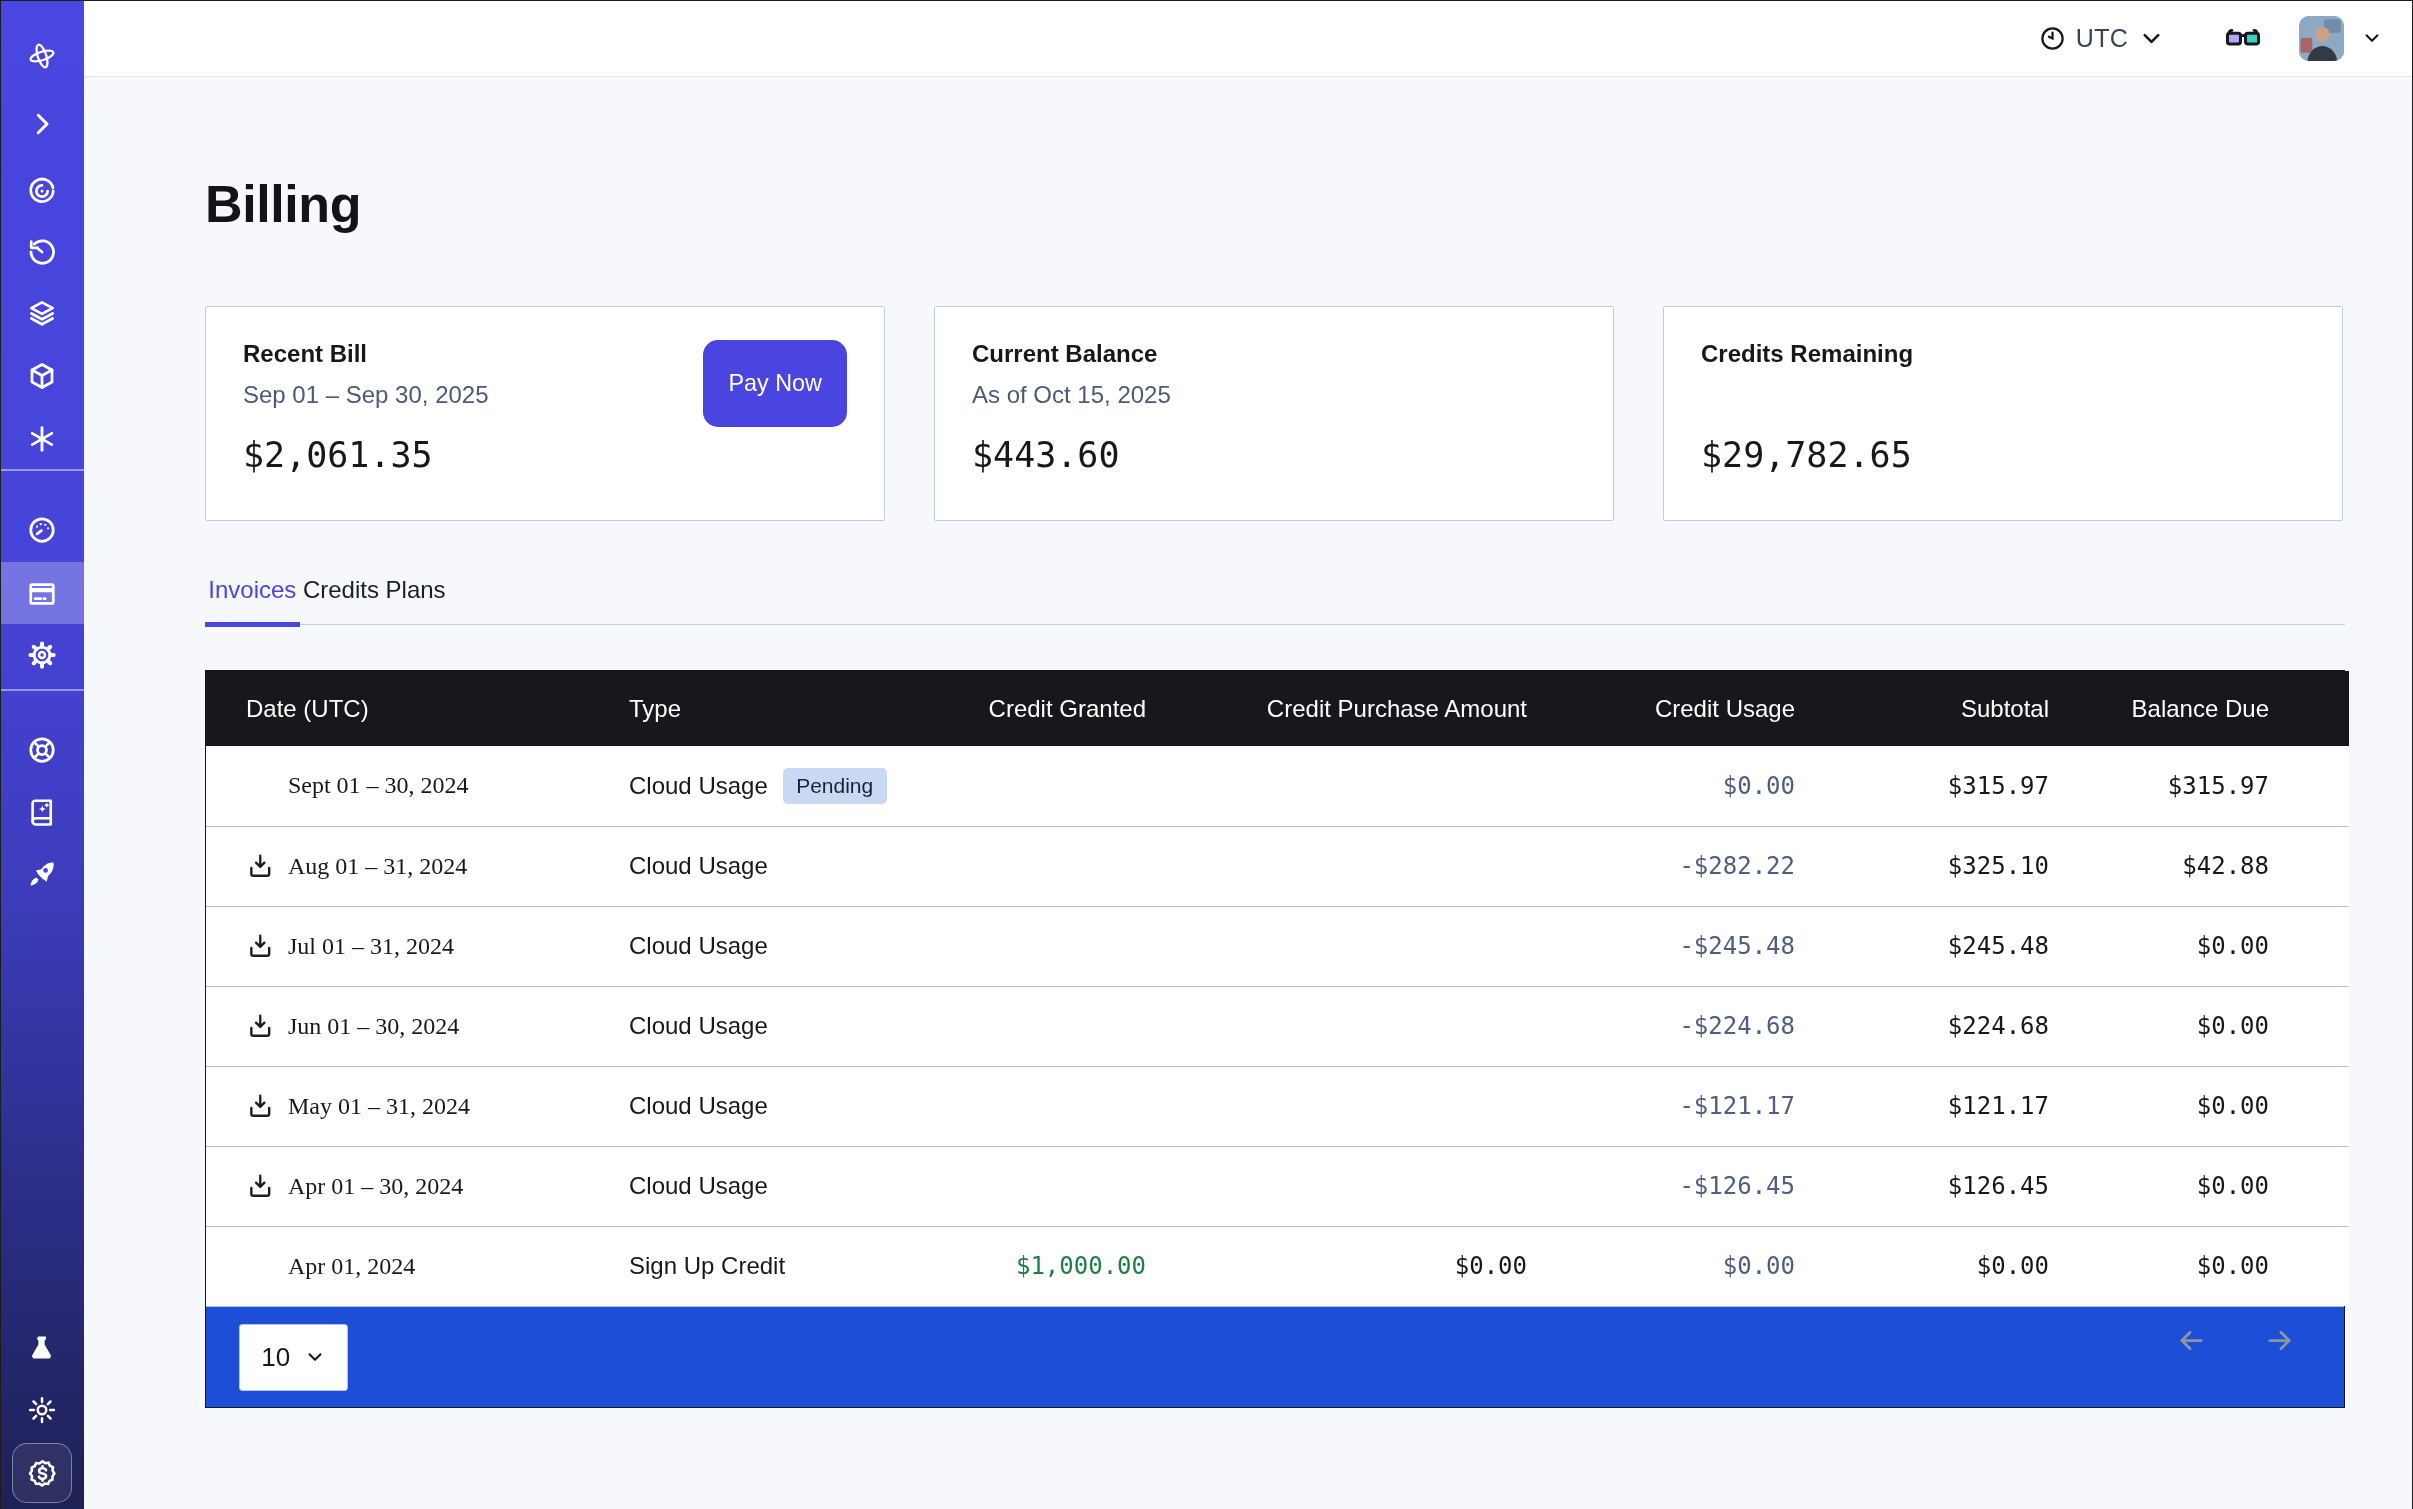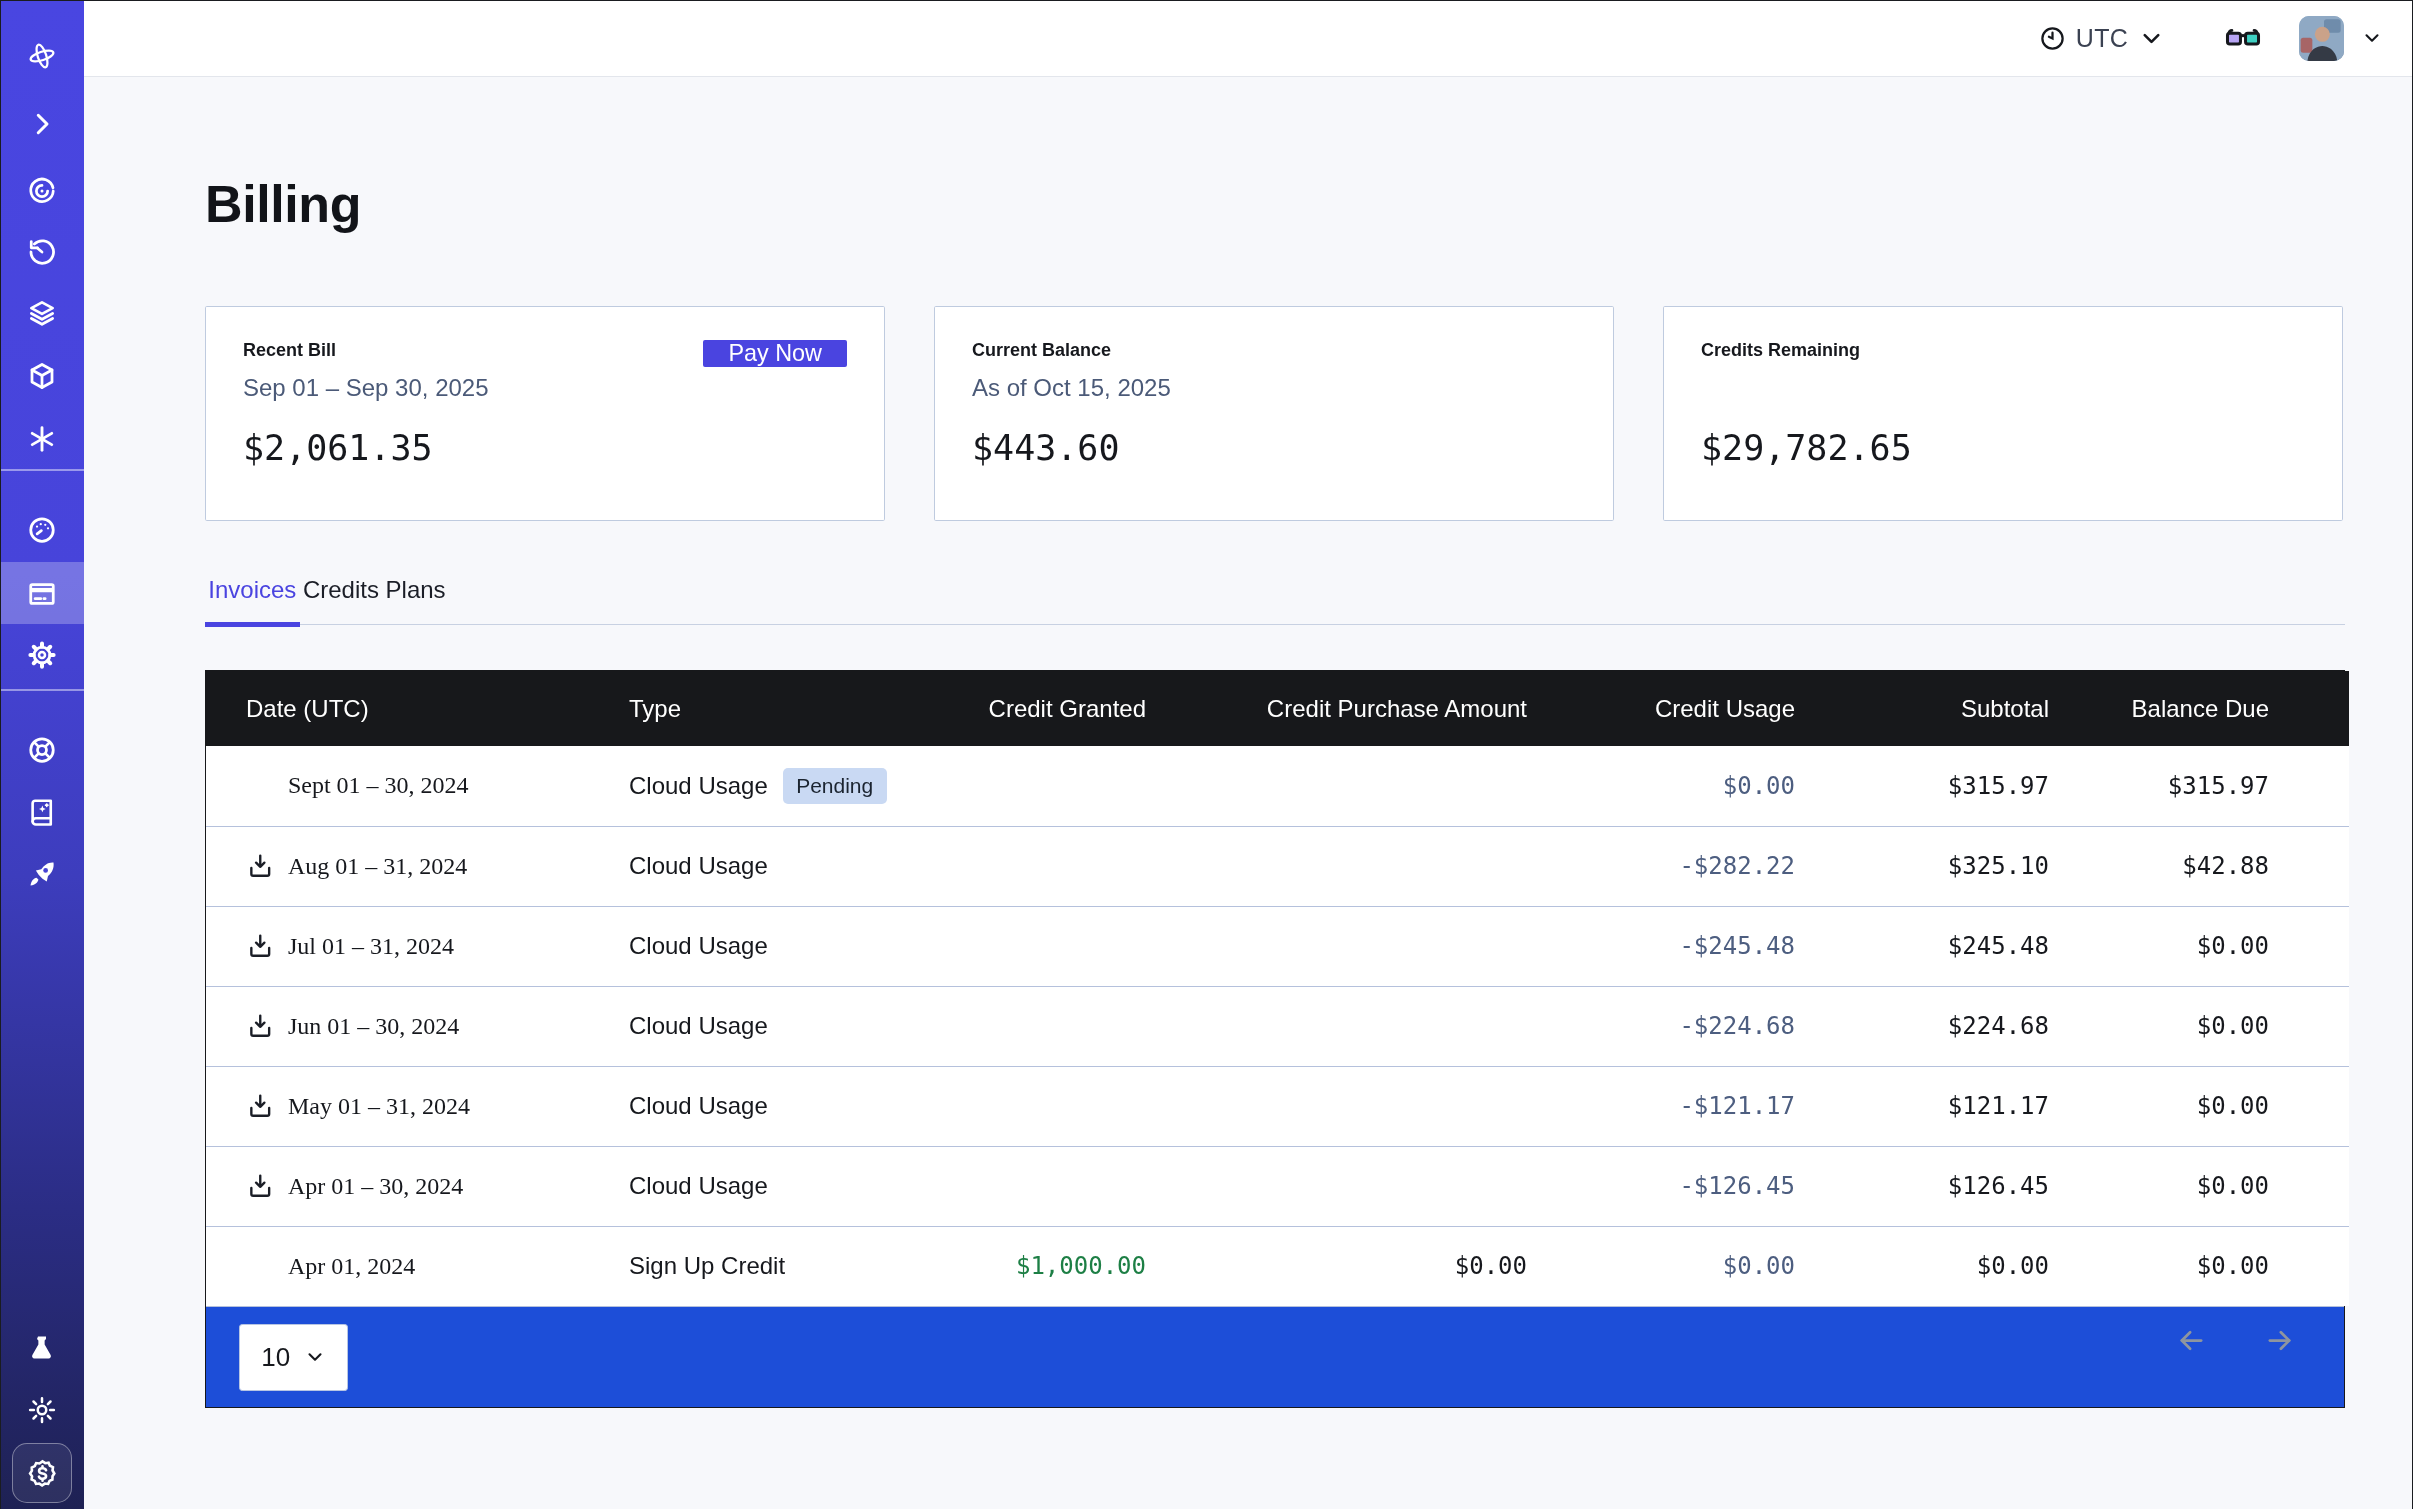--- a/index.html
+++ b/index.html
@@ -51,26 +51,26 @@
 
   
   .content { position:absolute; left:84px; top:77px; right:0; bottom:0; background:#f7f8fb; padding:0 68px 0 121px; }
   h1.page-title { margin-top:97px; font-size:52px; font-weight:700; color:#121419; letter-spacing:-0.4px; }
 
   .cards { display:flex; gap:49px; margin-top:72px; }
   .card {
     width:680px; height:215px; background:#fff; border:1.7px solid #bfcbdf; border-radius:1.7px;
     padding:33px 37px; position:relative;
   }
-  .card-title { font-size:18px; font-weight:700; color:#16181d; }
+  .card-title { font-size:24px; font-weight:700; color:#16181d; }
   .card-subtitle { font-size:24px; color:#4b5a78; margin-top:13.4px; min-height:28.5px; }
   .card-amount { font-family:"DejaVu Sans Mono", monospace; font-size:35px; color:#16181d; margin-top:25px; }
   .pay-btn {
     position:absolute; top:33px; right:37px; background:#4a44e0; color:#fff; border:none;
-    font-size:23.4px; font-family:"Liberation Sans",sans-serif; padding:0 25px; border-radius:2px; cursor:pointer;
+    font-size:23.4px; font-family:"Liberation Sans",sans-serif; padding:30px 25px; border-radius:15px; cursor:pointer;
   }
 
   .tabs { display:flex; margin-top:55px; border-bottom:1.7px solid #c8d1e2; }
   .tab { font-size:24px; color:#1b1e27; padding:0 3.3px 20px 3.3px; cursor:pointer; position:relative; }
   .tab.active { color:#4a44e0; }
   .tab.active::after { content:""; position:absolute; left:0; right:0; bottom:-2.5px; height:4.2px; background:#4a44e0; }
 
   
   .table-wrap { margin-top:45px; border:1.7px solid #17181b; background:#fff; }
   table { width:100%; border-collapse:collapse; table-layout:fixed; }

